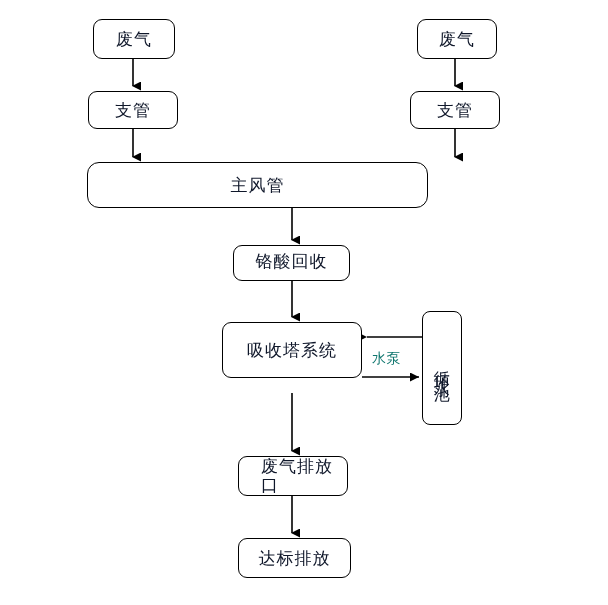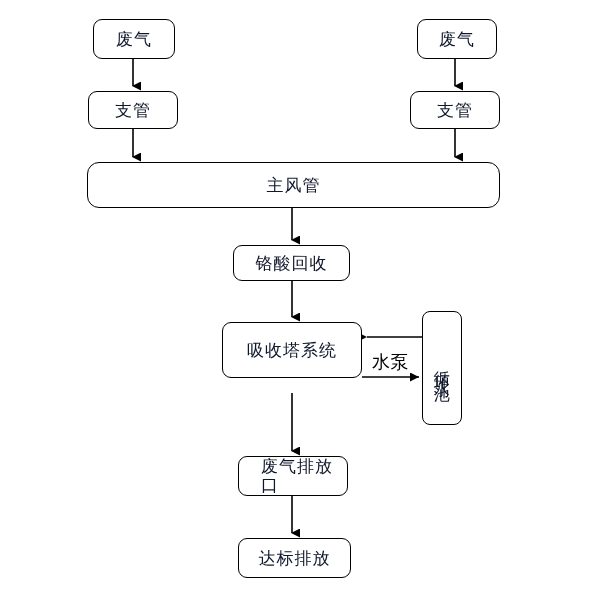--- a/index.html
+++ b/index.html
@@ -47,35 +47,35 @@
     writing-mode: vertical-rl;
     text-orientation: upright;
     letter-spacing: 5px;
     padding-top: 6px;
     padding-bottom: 6px;
     border-radius: 8px;
     font-size: 16px;
   }
   .edge-label {
     position: absolute;
-    font-size: 18px;
-    color: #000000;
+    font-size: 14px;
+    color: #0f766e;
     letter-spacing: 0.5px;
     white-space: nowrap;
     z-index: 3;
     background: transparent;
   }
 
   
   #n-waste-gas-left   { left: 93px;  top: 19px;  width: 82px;  height: 40px; }
   #n-branch-left      { left: 88px;  top: 91px;  width: 90px;  height: 38px; }
   #n-waste-gas-right  { left: 417px; top: 19px;  width: 80px;  height: 40px; }
   #n-branch-right     { left: 410px; top: 91px;  width: 90px;  height: 38px; }
-  #n-main-duct        { left: 87px;  top: 162px; width: 413px; height: 46px; }
-  #n-chromic-recovery { left: 233px; top: 245px; width: 117px; height: 36px; }
+  #n-main-duct        { left: 87px;  top: 162px; width: 341px; height: 46px; }
+  #n-chromic-recovery { left: 233px; top: 245px; width: 117px; height: 36px; font-family: Liberation Mono, monospace; }
   #n-absorption-tower { left: 222px; top: 322px; width: 140px; height: 56px; }
   #n-water-pool       { left: 422px; top: 311px; width: 40px;  height: 114px; }
   #n-exhaust-outlet   { left: 238px; top: 456px; width: 110px; height: 40px; padding-left: 22px; }
   #n-compliant        { left: 238px; top: 538px; width: 113px; height: 40px; }
 
   
   #lbl-water-pump     { left: 372px; top: 350px; }
 </style>
 </head>
 <body>

